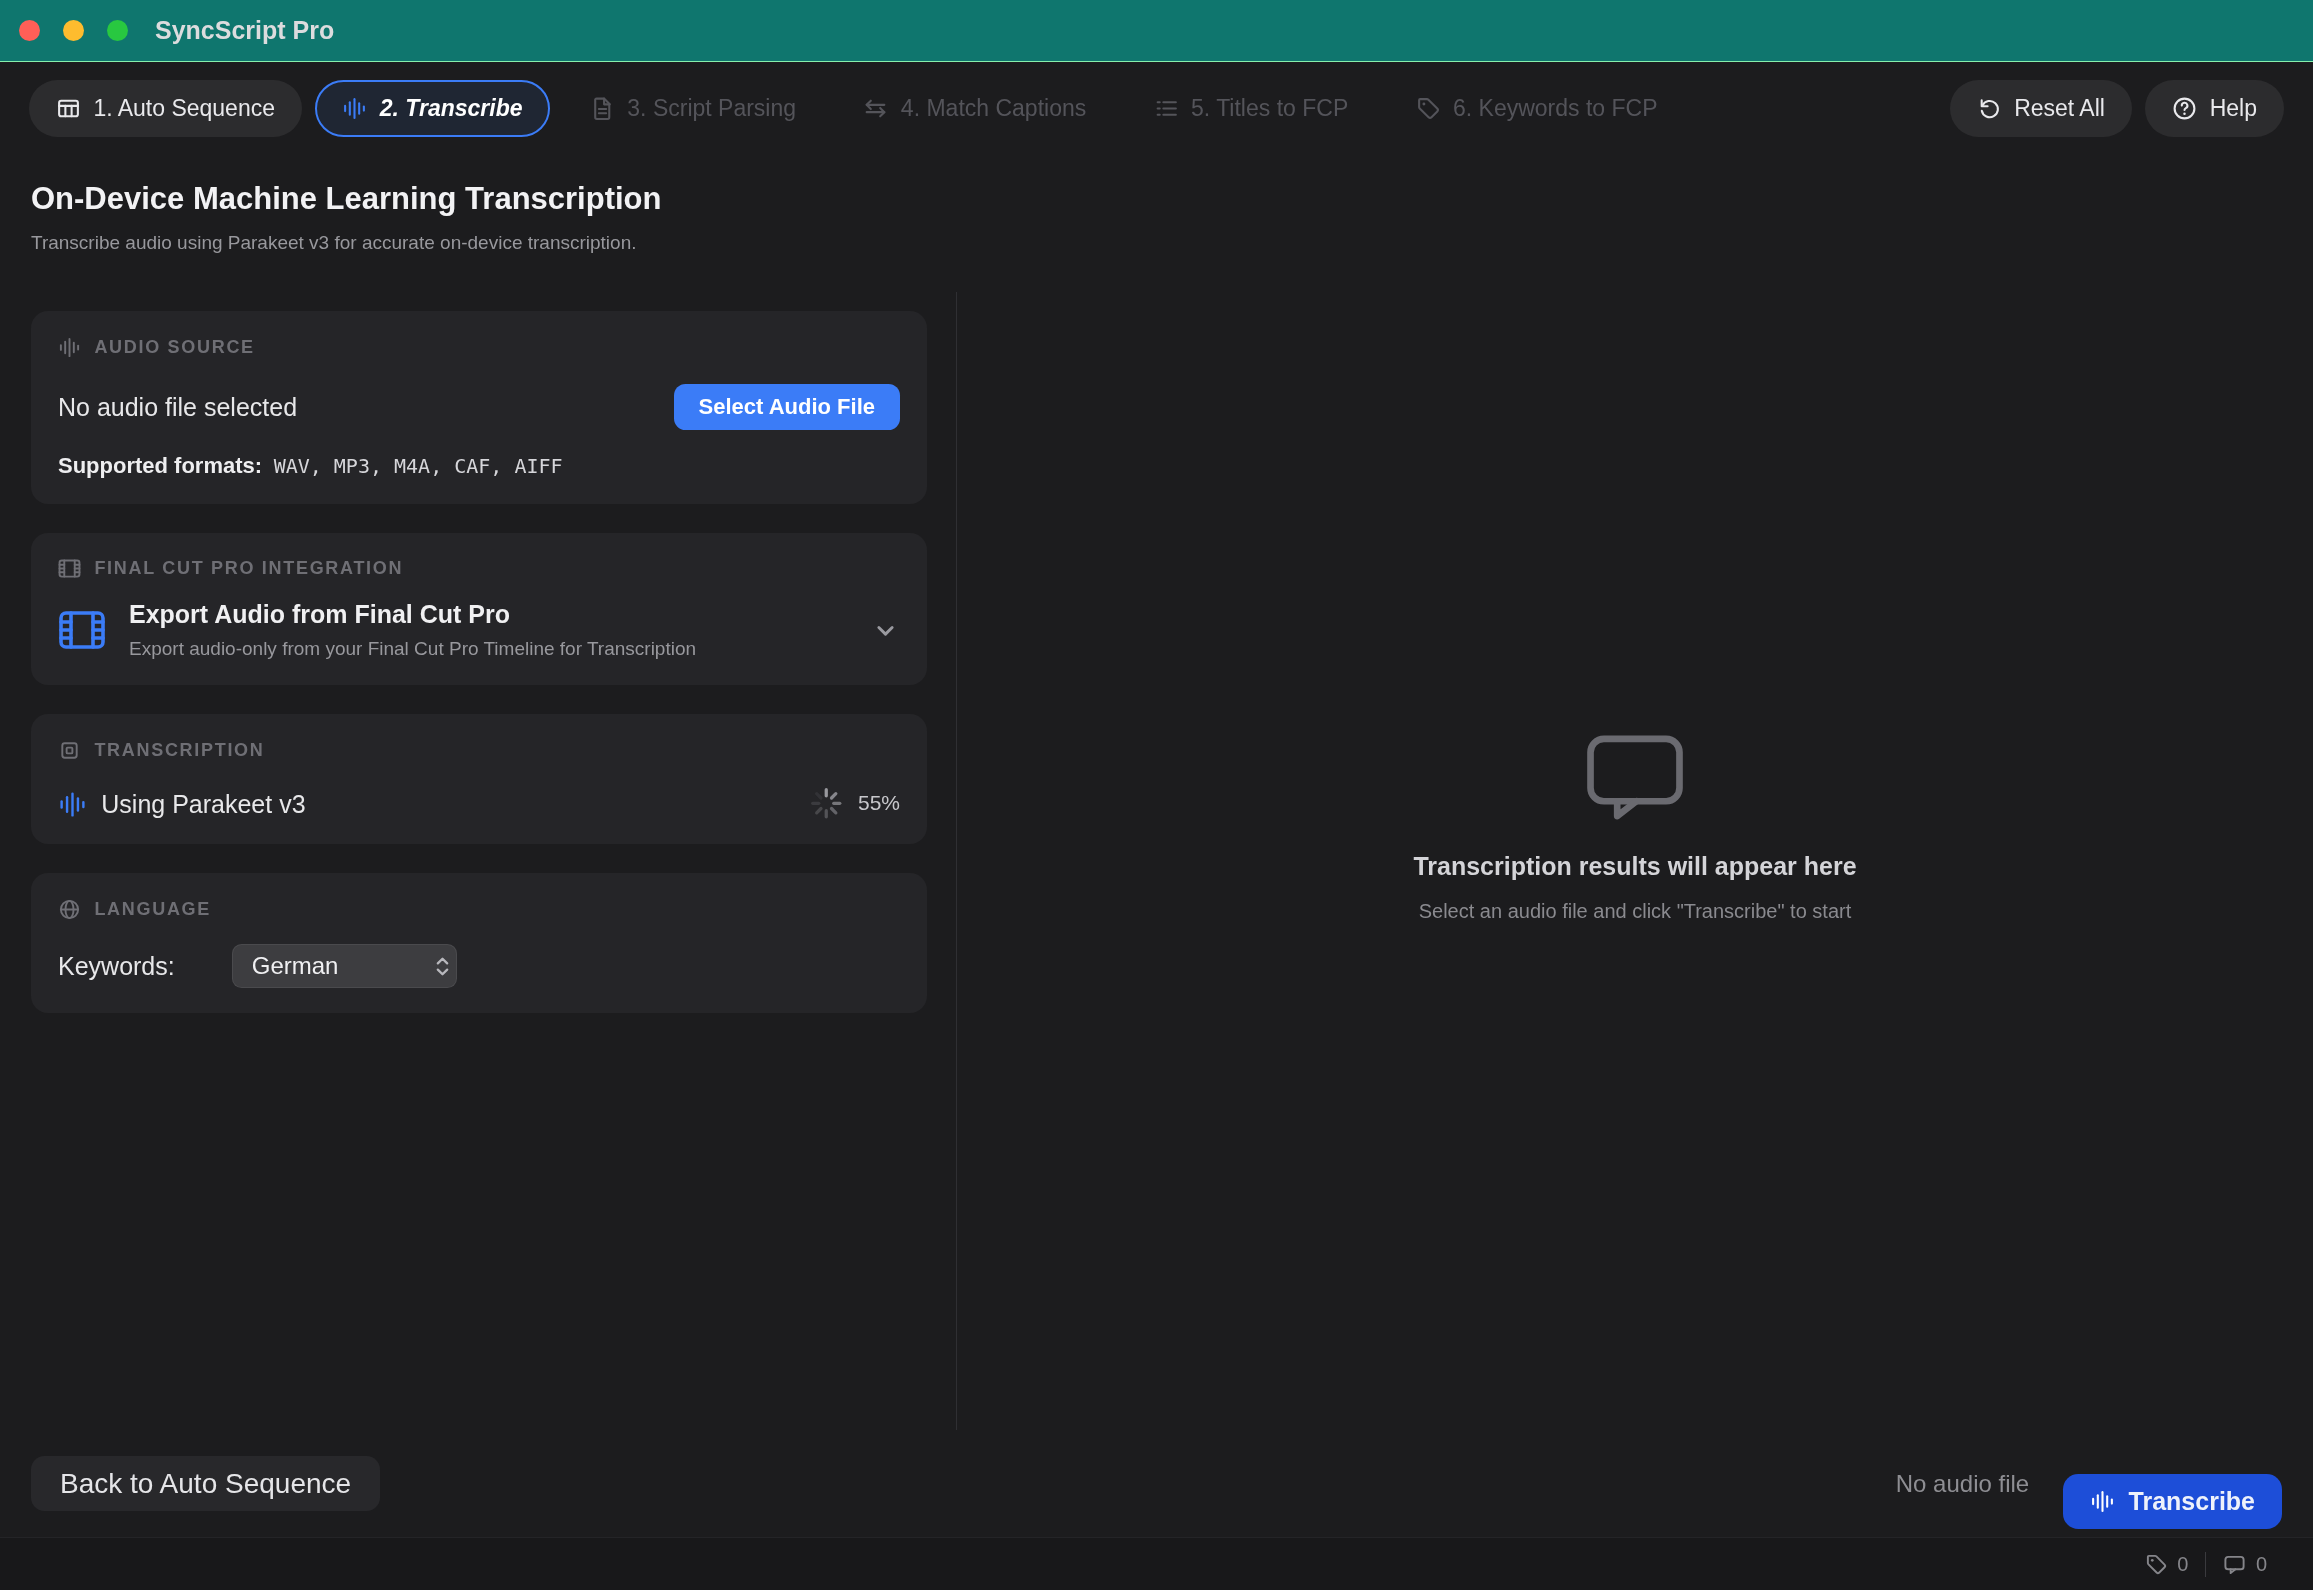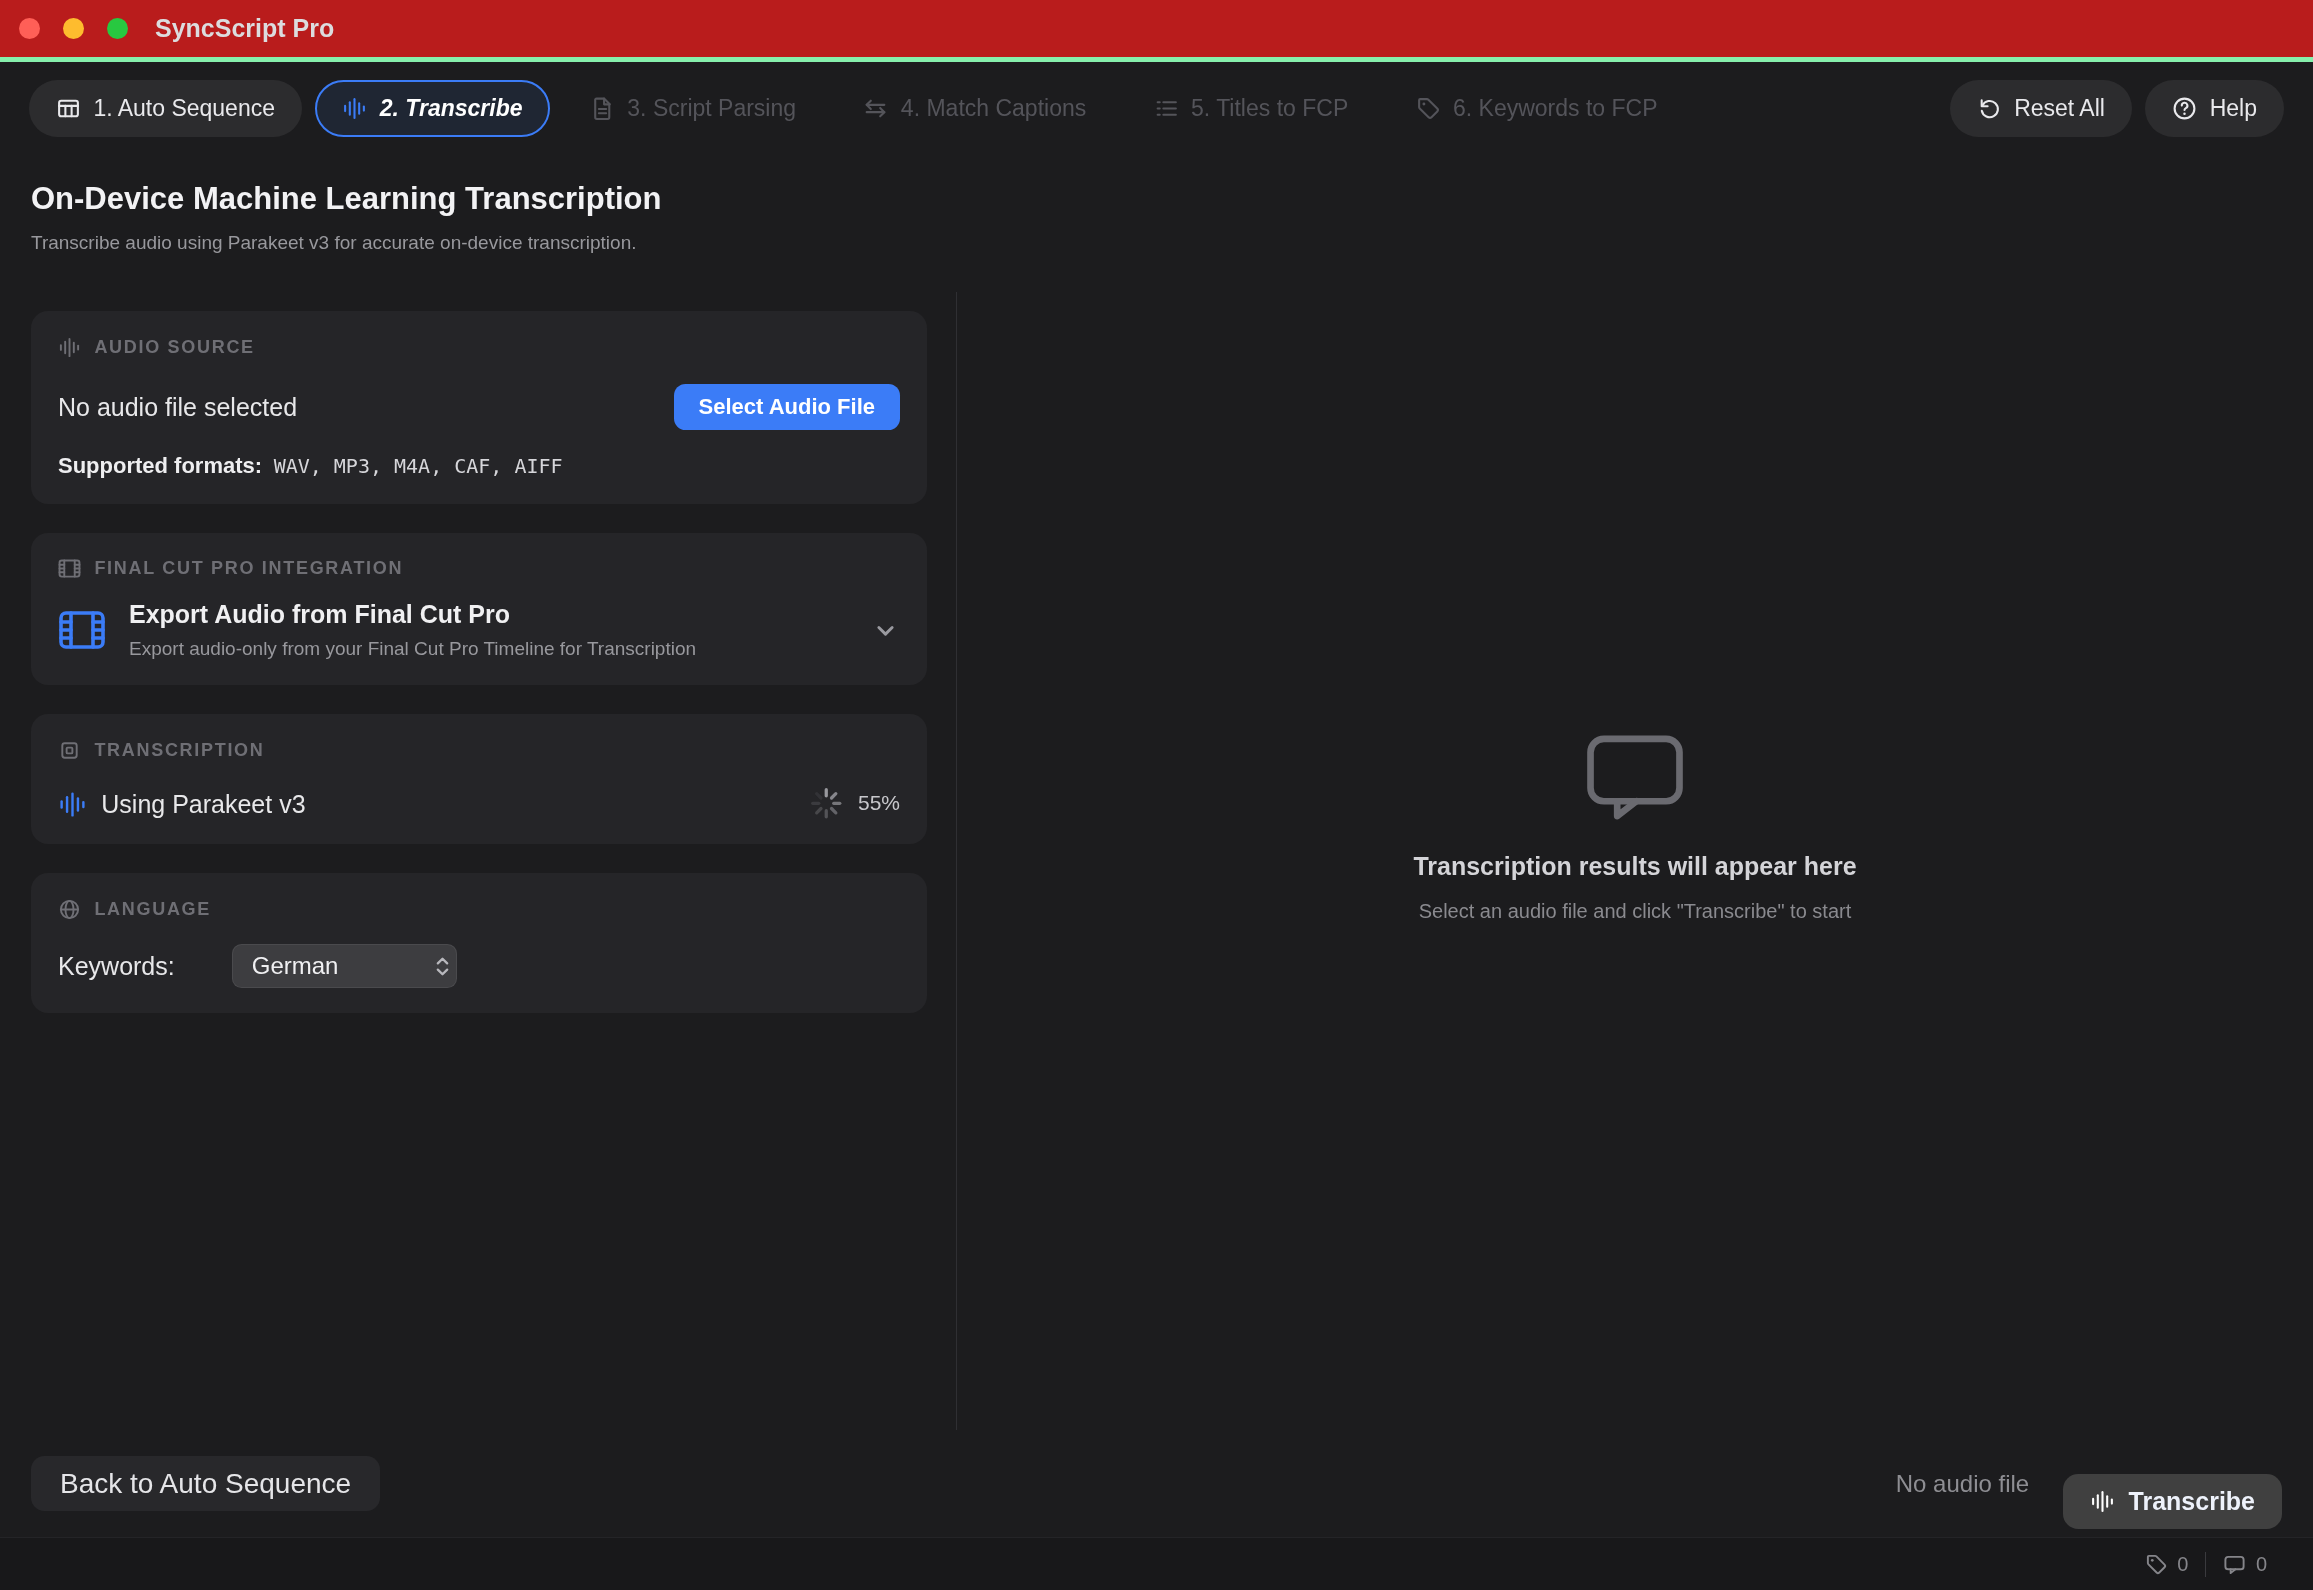--- a/index.html
+++ b/index.html
@@ -7,21 +7,21 @@
   body {
     background:#1c1c1e;
     font-family:"Liberation Sans","DejaVu Sans",sans-serif;
     color:#e9e9ec;
     overflow:hidden;
   }
   svg { fill:none; stroke:currentColor; stroke-width:2; stroke-linecap:round; stroke-linejoin:round; display:block; }
   .window { width:2313px; height:1591px; display:flex; flex-direction:column; background:#1c1c1e; }
 
   
-  .titlebar { height:62px; background:#b91c1c; border-bottom:5px solid #86efac; display:flex; align-items:center; padding:0 19px; flex:0 0 auto; }
+  .titlebar { height:62px; background:#0f766e; border-bottom:1px solid #86efac; display:flex; align-items:center; padding:0 19px; flex:0 0 auto; }
   .traffic { display:flex; gap:23px; align-items:center; }
   .light { width:21px; height:21px; border-radius:50%; display:inline-block; }
   .light.red { background:#ff5f57; }
   .light.yellow { background:#febc2e; }
   .light.green { background:#28c840; }
   .window-title { margin-left:27px; font-size:25px; font-weight:700; color:#dcdcde; }
 
   
   .tabbar { height:92px; display:flex; align-items:center; padding:0 29px; gap:13.4px; flex:0 0 auto; }
   .tab { display:flex; align-items:center; gap:12.4px; height:57px; padding:12px 25px; border-radius:29px; font-size:23px; color:#54545a; border:2.4px solid transparent; white-space:nowrap; }
@@ -78,21 +78,21 @@
   .empty-state { display:flex; flex-direction:column; align-items:center; transform:translateY(-32.5px); }
   .empty-bubble { color:#6a6a70; }
   .empty-title { margin-top:31px; font-size:25px; font-weight:700; color:#d4d4d8; }
   .empty-sub { margin-top:19px; font-size:20px; color:#8a8a8f; }
 
   
   .footerbar { height:107px; flex:0 0 auto; display:flex; align-items:center; padding:0 31px; }
   .btn-back { height:55px; padding:0 29px; border-radius:13.4px; background:#28282b; color:#e5e5e8; font-size:28px; border:none; display:flex; align-items:center; font-family:inherit; }
   .footer-right { margin-left:auto; display:flex; align-items:center; gap:34px; }
   .no-audio { font-size:24px; color:#8e8e93; }
-  .btn-transcribe { height:55px; padding:0 27px; border-radius:15.3px; background:#404040; color:#eef2fb; font-size:25px; font-weight:700; border:none; display:flex; align-items:center; gap:13.4px; font-family:inherit;margin-top:36px; }
+  .btn-transcribe { height:55px; padding:0 27px; border-radius:15.3px; background:#1d4ed8; color:#eef2fb; font-size:25px; font-weight:700; border:none; display:flex; align-items:center; gap:13.4px; font-family:inherit;margin-top:36px; }
   .btn-transcribe .wicon { color:#ffffff; }
 
   
   .statusbar { height:54px; flex:0 0 auto; background:#18181a; border-top:1px solid #242427; display:flex; align-items:center; justify-content:flex-end; padding-right:46px; color:#85858a; font-size:20px; }
   .status-group { display:flex; align-items:center; gap:9.6px; }
   .status-div { width:1px; height:25px; background:#3a3a3e; margin:0 17px; }
 </style>
 </head>
 <body>
 

